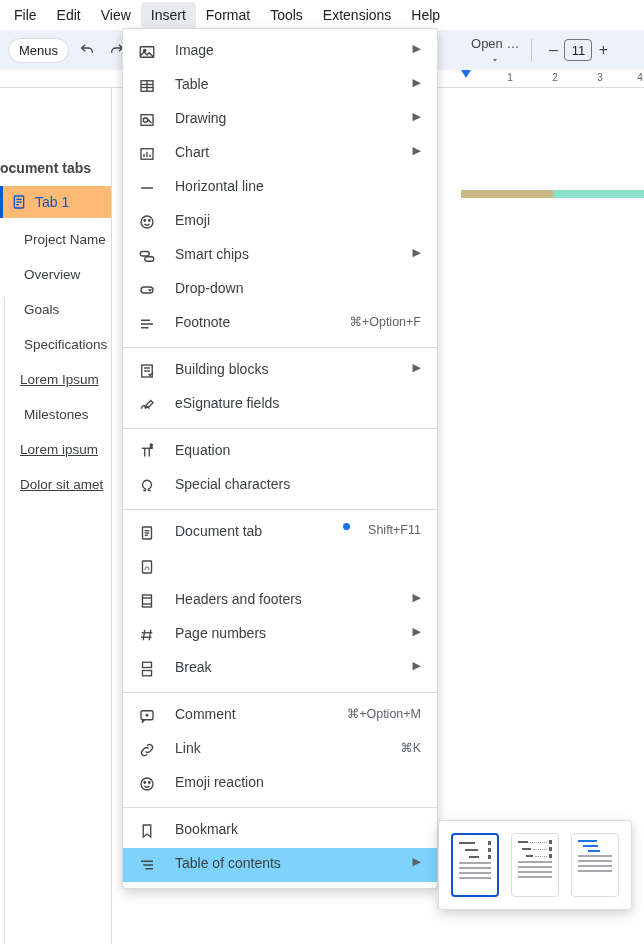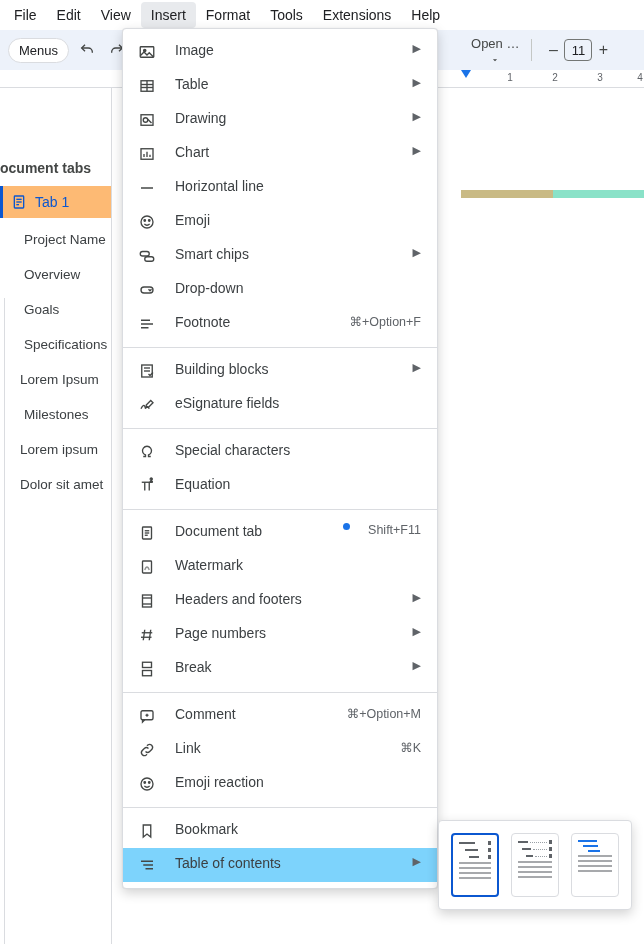--- a/index.html
+++ b/index.html
@@ -26,21 +26,21 @@
   .ruler .marker { position:absolute; top:0; left:461px; width:0; height:0; border-left:5px solid transparent; border-right:5px solid transparent; border-top:8px solid #1a73e8; }
   .ruler .ticklabel { position:absolute; bottom:4px; font-size:10px; color:#5f6368; transform:translateX(-50%); }
 
   
   .outline { position:absolute; left:0; top:88px; width:112px; bottom:0; background:#fff; border-right:1px solid #dadce0; }
   .outline-title { font-size:14px; font-weight:700; color:#444746; padding:72px 0 10px 0; white-space:nowrap; overflow:hidden; }
   .outline-tabs { }
   .tab-row { display:flex; align-items:center; gap:8px; padding:8px 8px; font-size:14px; background:#fdba74; color:#0b57d0; font-weight:500; border-left:3px solid #0b57d0; }
   .headings { padding-top:4px; }
   .heading { display:flex; align-items:center; font-size:13.5px; color:#3c4043; padding:10px 0 10px 24px; white-space:nowrap; overflow:hidden; position:relative; }
-  .heading.lv2 { padding-left:20px; }
+  .heading.lv2 { padding-left:20px;text-decoration:underline; }
   .headings::before { content:""; position:absolute; left:4px; top:210px; bottom:0; width:1px; background:#dadce0; }
 
   
   .dropdown { position:absolute; left:122px; top:28px; width:316px; background:#fff; border:1px solid #dadce0; border-radius:4px; box-shadow:0 4px 12px rgba(0,0,0,.18), 0 0 1px rgba(0,0,0,.08); padding:6px 0; z-index:20; }
   .dd-item { display:flex; align-items:flex-start; padding:7px 16px 7px 14px; font-size:14px; color:#3c4043; gap:18px; position:relative; }
   .dd-item .icon-slot { width:20px; height:20px; display:flex; align-items:center; justify-content:center; color:#444746; flex-shrink:0; }
   .dd-item .label { flex:1; }
   .dd-item .shortcut { font-size:12.5px; color:#5f6368; }
   .dd-item .chev { color:#5f6368; font-size:11px; margin-left:auto; }
   .dd-item.highlight { background:#7dd3fc; }
@@ -261,36 +261,36 @@
           <path d="M4 17c3-6 5-6 6 0 1-4 3-4 5 0"></path>
           <path d="M17 6l3 3-6 6-3 0 0-3z"></path>
         </svg>
       </span>
       <span class="label">eSignature fields</span>
     </div>
     <div class="dd-sep"></div>
     <div class="dd-item">
       <span class="icon-slot">
         <svg width="18" height="18" viewBox="0 0 24 24" fill="none" stroke="currentColor" stroke-width="1.8">
-          <path d="M7 18h3v-2a6 6 0 114 0v2h3"></path>
-        </svg>
-      </span>
-      <span class="label">Special characters</span>
-    </div>
-    <div class="dd-item">
-      <span class="icon-slot">
-        <svg width="18" height="18" viewBox="0 0 24 24" fill="none" stroke="currentColor" stroke-width="1.8">
           <line x1="5" y1="7" x2="19" y2="7"></line>
           <line x1="9" y1="7" x2="9" y2="18"></line>
           <line x1="15" y1="7" x2="15" y2="18"></line>
           <text x="16" y="6" font-size="6" fill="currentColor">2</text>
         </svg>
       </span>
       <span class="label">Equation</span>
     </div>
+    <div class="dd-item">
+      <span class="icon-slot">
+        <svg width="18" height="18" viewBox="0 0 24 24" fill="none" stroke="currentColor" stroke-width="1.8">
+          <path d="M7 18h3v-2a6 6 0 114 0v2h3"></path>
+        </svg>
+      </span>
+      <span class="label">Special characters</span>
+    </div>
     <div class="dd-sep"></div>
     <div class="dd-item">
       <span class="icon-slot">
         <svg width="18" height="18" viewBox="0 0 24 24" fill="none" stroke="currentColor" stroke-width="1.8">
           <rect x="6" y="4" width="12" height="16" rx="1"></rect>
           <line x1="9" y1="9" x2="15" y2="9"></line>
           <line x1="9" y1="12" x2="15" y2="12"></line>
           <line x1="9" y1="15" x2="13" y2="15"></line>
         </svg>
       </span>
@@ -298,21 +298,20 @@
       <span class="blue-dot"></span>
       <span class="shortcut">Shift+F11</span>
     </div>
     <div class="dd-item">
       <span class="icon-slot">
         <svg width="18" height="18" viewBox="0 0 24 24" fill="none" stroke="currentColor" stroke-width="1.8">
           <rect x="6" y="4" width="12" height="16" rx="1"></rect>
           <path d="M9 16c1-3 2-4 3-4s2 1 3 4" opacity=".6"></path>
         </svg>
       </span>
-      <span class="label">Watermark</span>
     </div>
     <div class="dd-item">
       <span class="icon-slot">
         <svg width="18" height="18" viewBox="0 0 24 24" fill="none" stroke="currentColor" stroke-width="1.8">
           <rect x="6" y="4" width="12" height="16"></rect>
           <line x1="6" y1="8" x2="18" y2="8"></line>
           <line x1="6" y1="16" x2="18" y2="16"></line>
         </svg>
       </span>
       <span class="label">Headers and footers</span>

